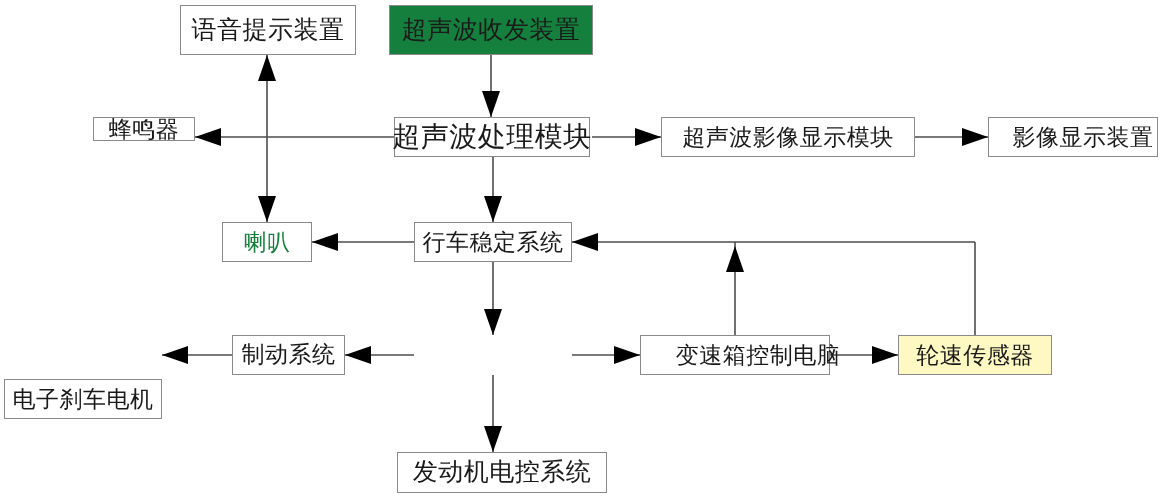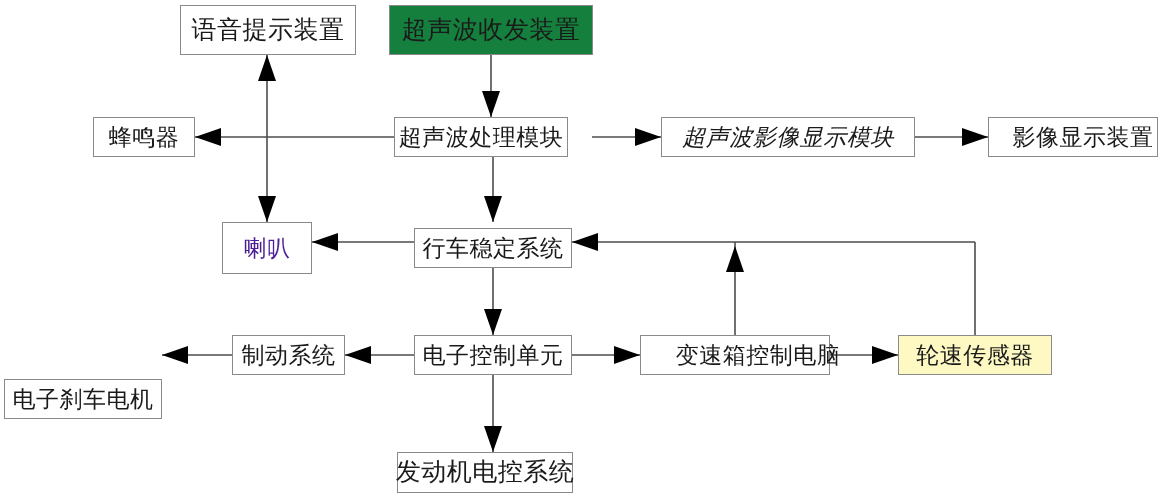--- a/index.html
+++ b/index.html
@@ -82,49 +82,46 @@
       <line x1="975" y1="335" x2="975" y2="242" stroke="#4d4d4d" stroke-width="1.6"></line>
       <line x1="975" y1="242" x2="572" y2="242" stroke="#4d4d4d" stroke-width="1.6"></line>
       <polygon points="572,242 598,233 598,251" fill="#000000"></polygon>
     </svg>
 <div class="node" style="left: 180px; top: 5px; width: 176px; height: 50px; font-size: 25px; border-color: rgb(138, 138, 138); background: rgb(255, 255, 255); color: rgb(26, 26, 26);">
       <span class="node-label">语音提示装置</span>
     </div>
     <div class="node" style="left: 389px; top: 5px; width: 204px; height: 50px; font-size: 25px; border-color: rgb(138, 138, 138); background: #15803d; color: rgb(26, 26, 26);">
       <span class="node-label">超声波收发装置</span>
     </div>
-    <div class="node" style="left: 93px; top: 117px; width: 102px; height: 40px; font-size: 23px; border-color: rgb(138, 138, 138); background: rgb(255, 255, 255); color: rgb(26, 26, 26);">
+    <div class="node" style="left: 93px; top: 117px; width: 102px; height: 24px; font-size: 23px; border-color: rgb(138, 138, 138); background: rgb(255, 255, 255); color: rgb(26, 26, 26);">
       <span class="node-label">蜂鸣器</span>
     </div>
-    <div class="node" style="left: 394px; top: 117px; width: 174px; height: 40px; font-size: 23px; border-color: rgb(138, 138, 138); background: rgb(255, 255, 255); color: rgb(26, 26, 26);">
+    <div class="node" style="left: 394px; top: 117px; width: 196px; height: 40px; font-size: 28px; border-color: rgb(138, 138, 138); background: rgb(255, 255, 255); color: rgb(26, 26, 26);">
       <span class="node-label">超声波处理模块</span>
     </div>
-    <div class="node" style="left: 661px; top: 117px; width: 254px; height: 40px; font-size: 23px; border-color: rgb(138, 138, 138); background: rgb(255, 255, 255); color: rgb(26, 26, 26); font-style: italic;">
+    <div class="node" style="left: 661px; top: 117px; width: 254px; height: 40px; font-size: 23px; border-color: rgb(138, 138, 138); background: rgb(255, 255, 255); color: rgb(26, 26, 26);">
       <span class="node-label">超声波影像显示模块</span>
     </div>
     <div class="node" style="left: 988px; top: 117px; width: 170px; height: 40px; font-size: 23px; border-color: rgb(138, 138, 138); background: rgb(255, 255, 255); color: rgb(26, 26, 26); padding-left: 20px;">
       <span class="node-label">影像显示装置</span>
     </div>
-    <div class="node" style="left: 222px; top: 222px; width: 90px; height: 52px; font-size: 23px; border-color: rgb(138, 138, 138); background: rgb(255, 255, 255); color: #4c1d95;">
+    <div class="node" style="left: 222px; top: 222px; width: 90px; height: 40px; font-size: 23px; border-color: rgb(138, 138, 138); background: rgb(255, 255, 255); color: #15803d;">
       <span class="node-label">喇叭</span>
     </div>
-    <div class="node" style="left: 414px; top: 228px; width: 158px; height: 40px; font-size: 23px; border-color: rgb(138, 138, 138); background: rgb(255, 255, 255); color: rgb(26, 26, 26);">
+    <div class="node" style="left: 414px; top: 222px; width: 158px; height: 40px; font-size: 23px; border-color: rgb(138, 138, 138); background: rgb(255, 255, 255); color: rgb(26, 26, 26);">
       <span class="node-label">行车稳定系统</span>
     </div>
     <div class="node" style="left: 4px; top: 335px; width: 158px; height: 40px; font-size: 23px; border-color: rgb(138, 138, 138); background: rgb(255, 255, 255); color: rgb(26, 26, 26); margin-top: 44px;">
       <span class="node-label">电子刹车电机</span>
     </div>
-    <div class="node" style="left: 232px; top: 335px; width: 113px; height: 40px; font-size: 23px; border-color: rgb(138, 138, 138); background: rgb(255, 255, 255); color: rgb(26, 26, 26);">
+    <div class="node" style="left: 232px; top: 335px; width: 113px; height: 40px; font-size: 23px; border-color: rgb(138, 138, 138); background: rgb(255, 255, 255); color: rgb(26, 26, 26); font-family: Liberation Serif, serif;">
       <span class="node-label">制动系统</span>
-    </div>
-    <div class="node" style="left: 414px; top: 335px; width: 158px; height: 40px; font-size: 23px; border-color: rgb(138, 138, 138); background: rgb(255, 255, 255); color: rgb(26, 26, 26);">
-      <span class="node-label">电子控制单元</span>
     </div>
     <div class="node" style="left: 640px; top: 335px; width: 190px; height: 40px; font-size: 23px; border-color: rgb(138, 138, 138); background: rgb(255, 255, 255); color: rgb(26, 26, 26); padding-left: 46px;">
       <span class="node-label">变速箱控制电脑</span>
     </div>
     <div class="node" style="left: 898px; top: 335px; width: 154px; height: 40px; font-size: 23px; border-color: rgb(138, 138, 138); background: #fef9c3; color: rgb(26, 26, 26);">
       <span class="node-label">轮速传感器</span>
     </div>
-    <div class="node" style="left: 397px; top: 452px; width: 176px; height: 41px; font-size: 25px; border-color: rgb(138, 138, 138); background: rgb(255, 255, 255); color: rgb(26, 26, 26);">
+    <div class="node" style="left: 397px; top: 452px; width: 210px; height: 41px; font-size: 25px; border-color: rgb(138, 138, 138); background: rgb(255, 255, 255); color: rgb(26, 26, 26);">
       <span class="node-label">发动机电控系统</span>
     </div>
   </div>
 
 </body></html>

